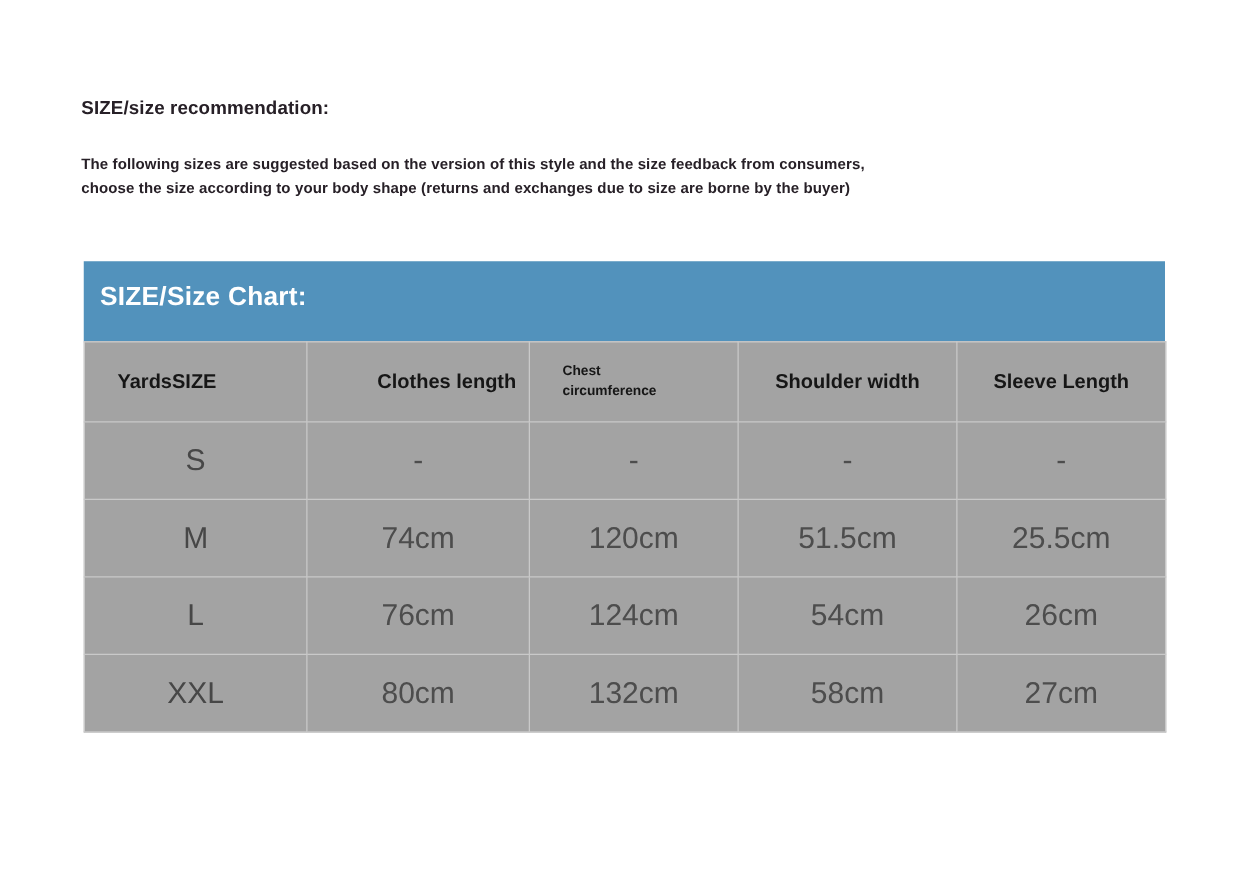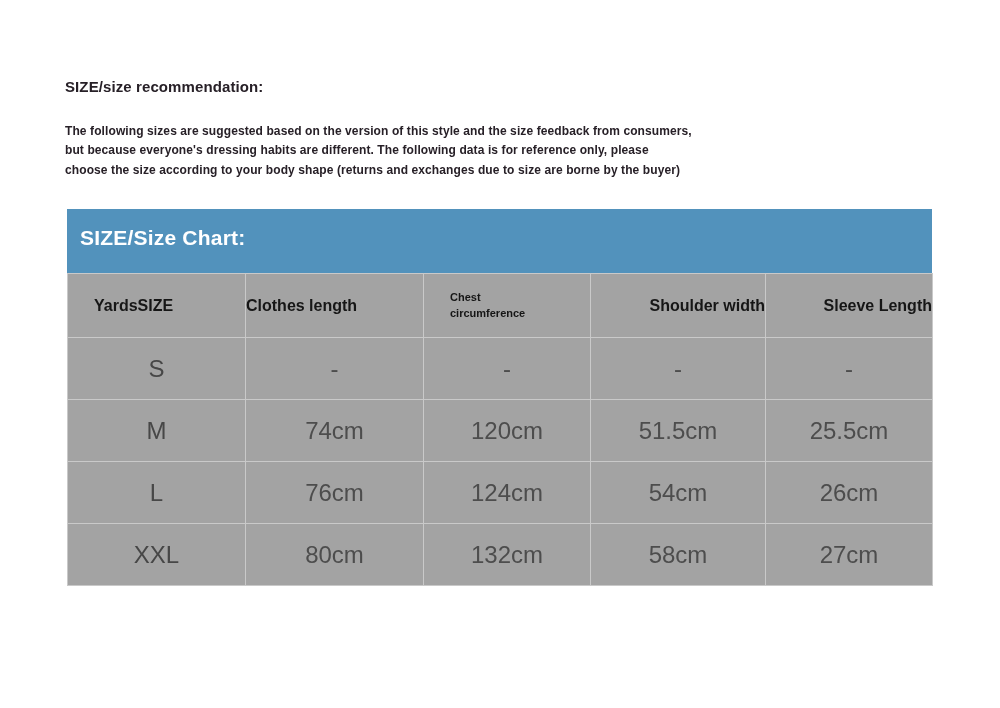--- a/index.html
+++ b/index.html
@@ -44,45 +44,44 @@
   }
   .size-table th, .size-table td {
     border: 1px solid #c9c9c9;
     vertical-align: middle;
   }
   .size-table thead tr { height: 64px; }
   .size-table tbody tr { height: 62px; }
 
   .size-table th {
     font-weight: bold; color: #161616; font-size: 16px;
-    text-align: right;
+    text-align: center;
   }
   .size-table th.c0 { text-align: left; padding-left: 26px; }
-  .size-table th.c1 { text-align: left; padding-right: 10px; }
+  .size-table th.c1 { text-align: right; padding-right: 10px; }
   .size-table th.c2 {
     text-align: left; padding-left: 26px; padding-right: 42px;
     font-size: 11px; line-height: 1.4;
   }
 
   .size-table td {
     text-align: center;
     font-size: 24px; font-weight: normal; color: #4d4d4d;
   }
   .size-table td.size-cell { color: #474747; }
 </style>
 </head>
 <body>
 
 <div class="page">
 
   <div class="rec-title">SIZE/size recommendation:</div>
 
   <div class="rec-body">
     <div>The following sizes are suggested based on the version of this style and the size feedback from consumers,</div>
-    <div>but because everyone's dressing habits are different. The following data is for reference only, please</div>
     <div>choose the size according to your body shape (returns and exchanges due to size are borne by the buyer)</div>
   </div>
 
   <div class="chart-bar">
     <span class="chart-bar-title">SIZE/Size Chart:</span>
   </div>
 
   <table class="size-table">
     <colgroup>
       <col style="width:178px">

